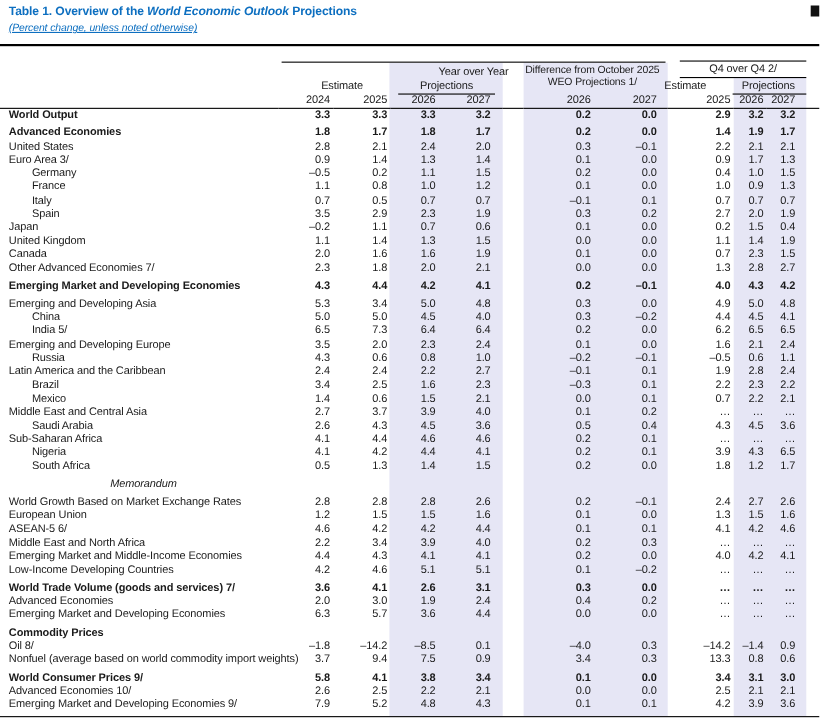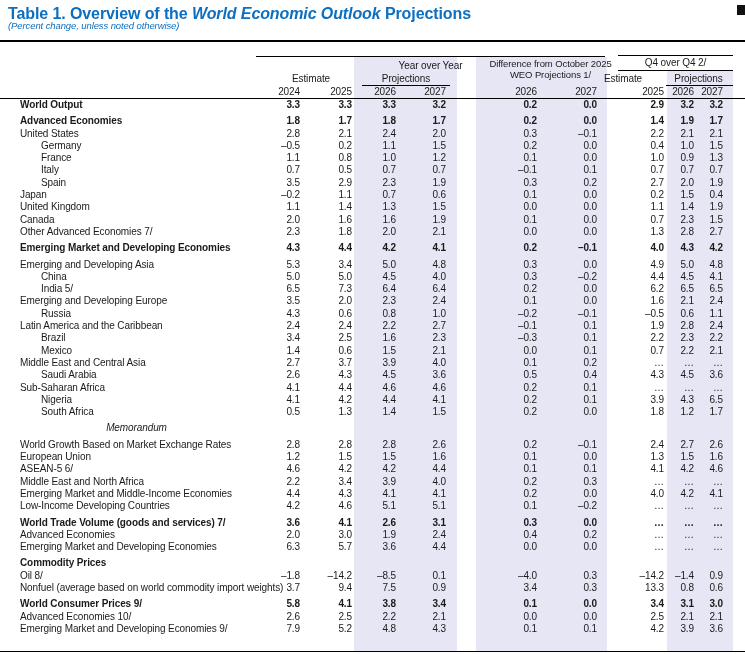--- a/index.html
+++ b/index.html
@@ -2,35 +2,35 @@
 <html style="--accent: #0d6fc0; --band: #e6e6f5; --ink: #1a1a1a;"><head>
 <meta charset="utf-8">
 <style>
   :root { --accent:#0d6fc0; --band:#e6e6f5; --ink:#1a1a1a; }
   * { margin:0; padding:0; box-sizing:border-box; }
   body { background:#fff; }
   .page {
     position:relative; width:745px; height:654px; background:#fff; overflow:hidden;
     font-family:"Liberation Sans", sans-serif; color:var(--ink); letter-spacing:-0.1px;
   }
-  .title { position:absolute; left:8px; top:5px; font-size:16px; font-weight:bold; color:var(--accent); white-space:nowrap; }
+  .title { position:absolute; left:8px; top:5px; font-size:11px; font-weight:bold; color:var(--accent); white-space:nowrap; }
   .title .it { font-style:italic; }
-  .subtitle { position:absolute; left:8px; top:20px; font-size:9.5px; font-style:italic; color:var(--accent); white-space:nowrap; }
+  .subtitle { position:absolute; left:8px; top:20px; font-size:9.5px; font-style:italic; color:var(--accent); white-space:nowrap;text-decoration:underline; }
   .corner-mark { position:absolute; right:0; top:5px; width:8px; height:10px; background:#111; }
   .rule { position:absolute; background:#000; height:1px; }
   .rule.thick { height:1.8px; }
   .band { position:absolute; background:var(--band); z-index:0; }
   .hlabel { position:absolute; font-size:10px; color:var(--ink); white-space:nowrap; z-index:2; }
   .center { text-align:center; }
   .rightal { text-align:center; }
   .diff-head { font-size:9.5px; line-height:10.5px; }
   table { position:absolute; left:0; top:86px; width:745px; border-collapse:collapse; table-layout:fixed; z-index:1; }
   td { font-size:10px; line-height:12.3px; height:12.3px; padding:0 3px 0 0; text-align:right; white-space:nowrap; vertical-align:bottom; }
-  td.lbl { text-align:left; padding-left:20px; padding-right:0; overflow:visible; }
-  td.ind { padding-left:41px;margin-top:37px; }
+  td.lbl { text-align:left; padding-left:8px; padding-right:0; overflow:visible; }
+  td.ind { padding-left:29px;margin-top:37px; }
   td.sp { padding:0; }
   td.p11 { padding-right:11px; }
   td.p10 { padding-right:10px; }
   td.p22 { padding-right:22px; }
   tr.years td { height:12px; line-height:12px; border-bottom:1.8px solid #000; }
   tr.gap td { height:16.3px; }
   tr.b td { font-weight:bold; }
   tr.i td.lbl { font-style:italic;text-align:center; }
 </style>
 </head>
@@ -53,21 +53,21 @@
   <div class="rule" style="left:618px; top:54.5px; width:115px;"></div>
   <div class="rule" style="left:618px; top:69.5px; width:115px;"></div>
   <div class="rule" style="left:362px; top:84.5px; width:88px;"></div>
   <div class="rule" style="left:666px; top:84.5px; width:67px;"></div>
   <div class="rule thick" style="left:0; top:650.5px; width:745px;"></div>
 
   <div class="hlabel center" style="left:256px; top:43.5px; width:349px;margin-top:16px;">Year over Year</div>
   <div class="hlabel center" style="left:618px; top:56.5px; width:115px;">Q4 over Q4 2/</div>
   <div class="hlabel rightal" style="left:270px; top:72.5px; width:82px;">Estimate</div>
   <div class="hlabel center" style="left:355px; top:72.5px; width:102px;">Projections</div>
-  <div class="hlabel center diff-head" style="left:476px; top:59px; width:149px;">
+  <div class="hlabel center diff-head" style="left:464px; top:59px; width:149px;">
     <div>Difference from October 2025</div>
     <div>WEO Projections 1/</div>
   </div>
   <div class="hlabel rightal" style="left:582px; top:72.5px; width:82px;">Estimate</div>
   <div class="hlabel center" style="left:664px; top:72.5px; width:69px;">Projections</div>
 
   <table>
     <colgroup>
       <col style="width:253px">
         <col style="width:50px">
@@ -128,20 +128,33 @@
           <td>2.4</td>
           <td class="p11">2.0</td>
           <td class="sp"></td>
           <td>0.3</td>
           <td class="p10">–0.1</td>
           <td>2.2</td>
           <td>2.1</td>
           <td class="p22">2.1</td>
         </tr>
         <tr>
+          <td class="lbl">Euro Area 3/</td>
+          <td>0.9</td>
+          <td>1.4</td>
+          <td>1.3</td>
+          <td class="p11">1.4</td>
+          <td class="sp"></td>
+          <td>0.1</td>
+          <td class="p10">0.0</td>
+          <td>0.9</td>
+          <td>1.7</td>
+          <td class="p22">1.3</td>
+        </tr>
+        <tr>
           <td class="lbl ind">Germany</td>
           <td>–0.5</td>
           <td>0.2</td>
           <td>1.1</td>
           <td class="p11">1.5</td>
           <td class="sp"></td>
           <td>0.2</td>
           <td class="p10">0.0</td>
           <td>0.4</td>
           <td>1.0</td>

